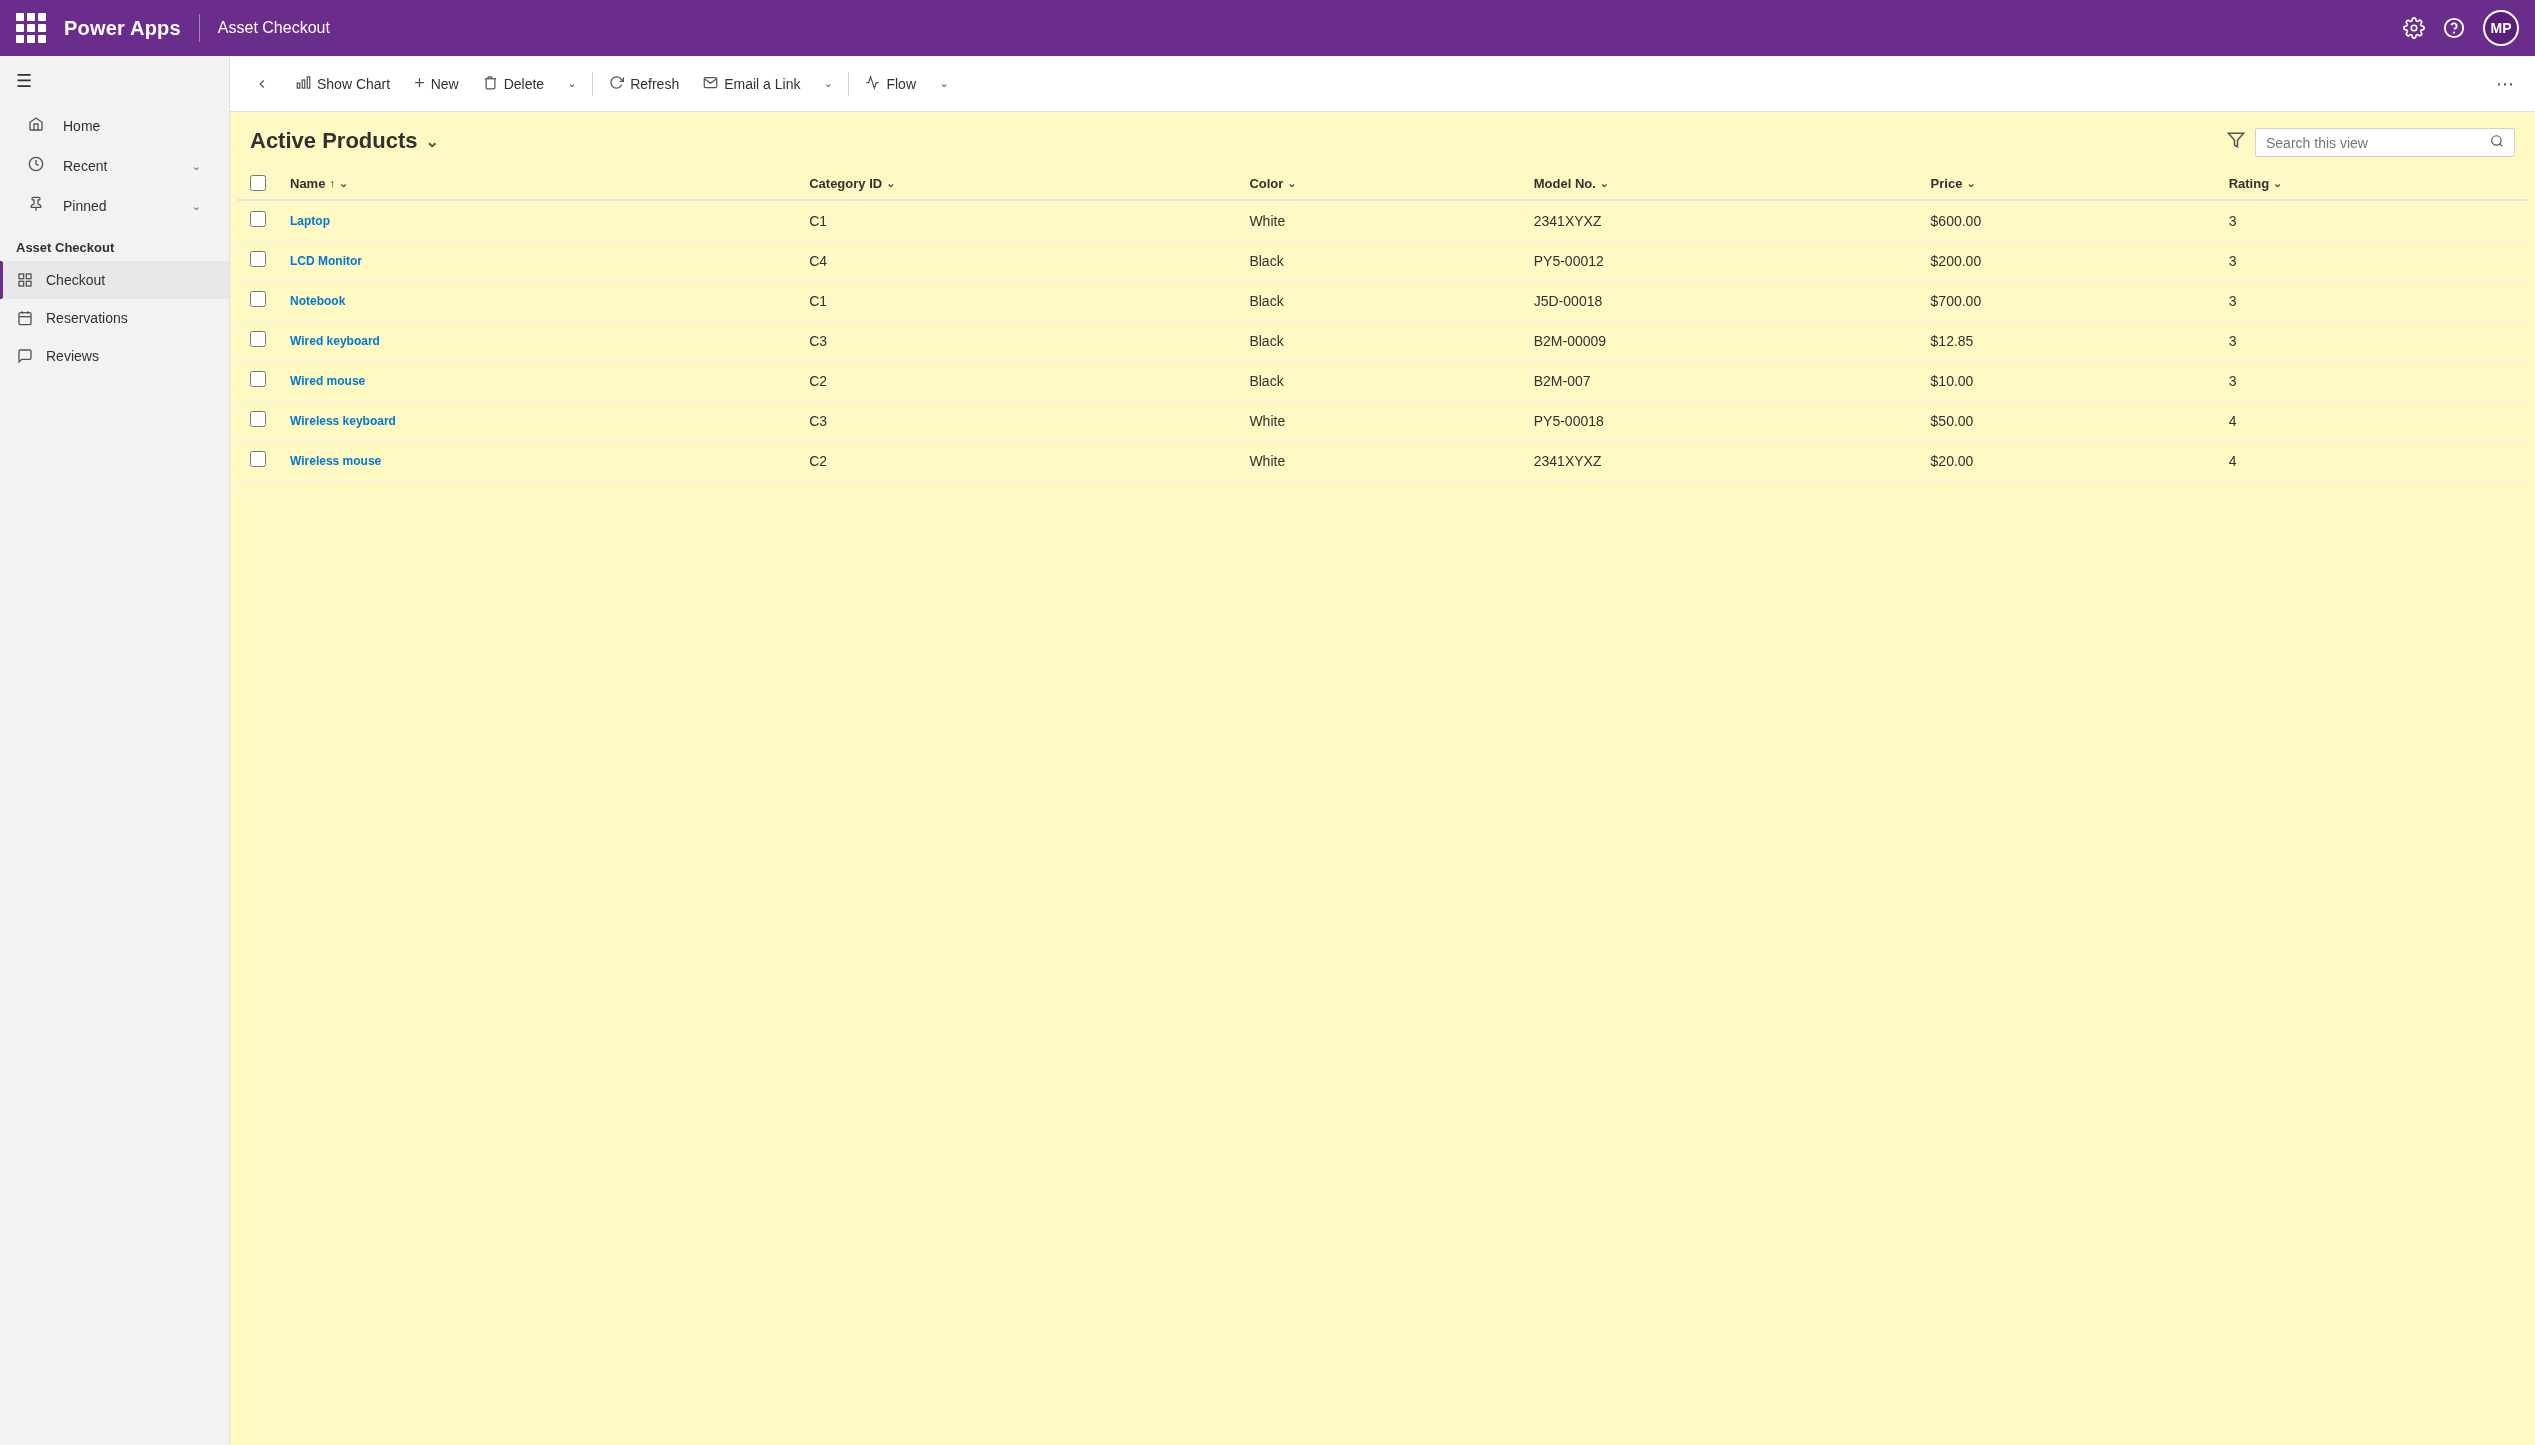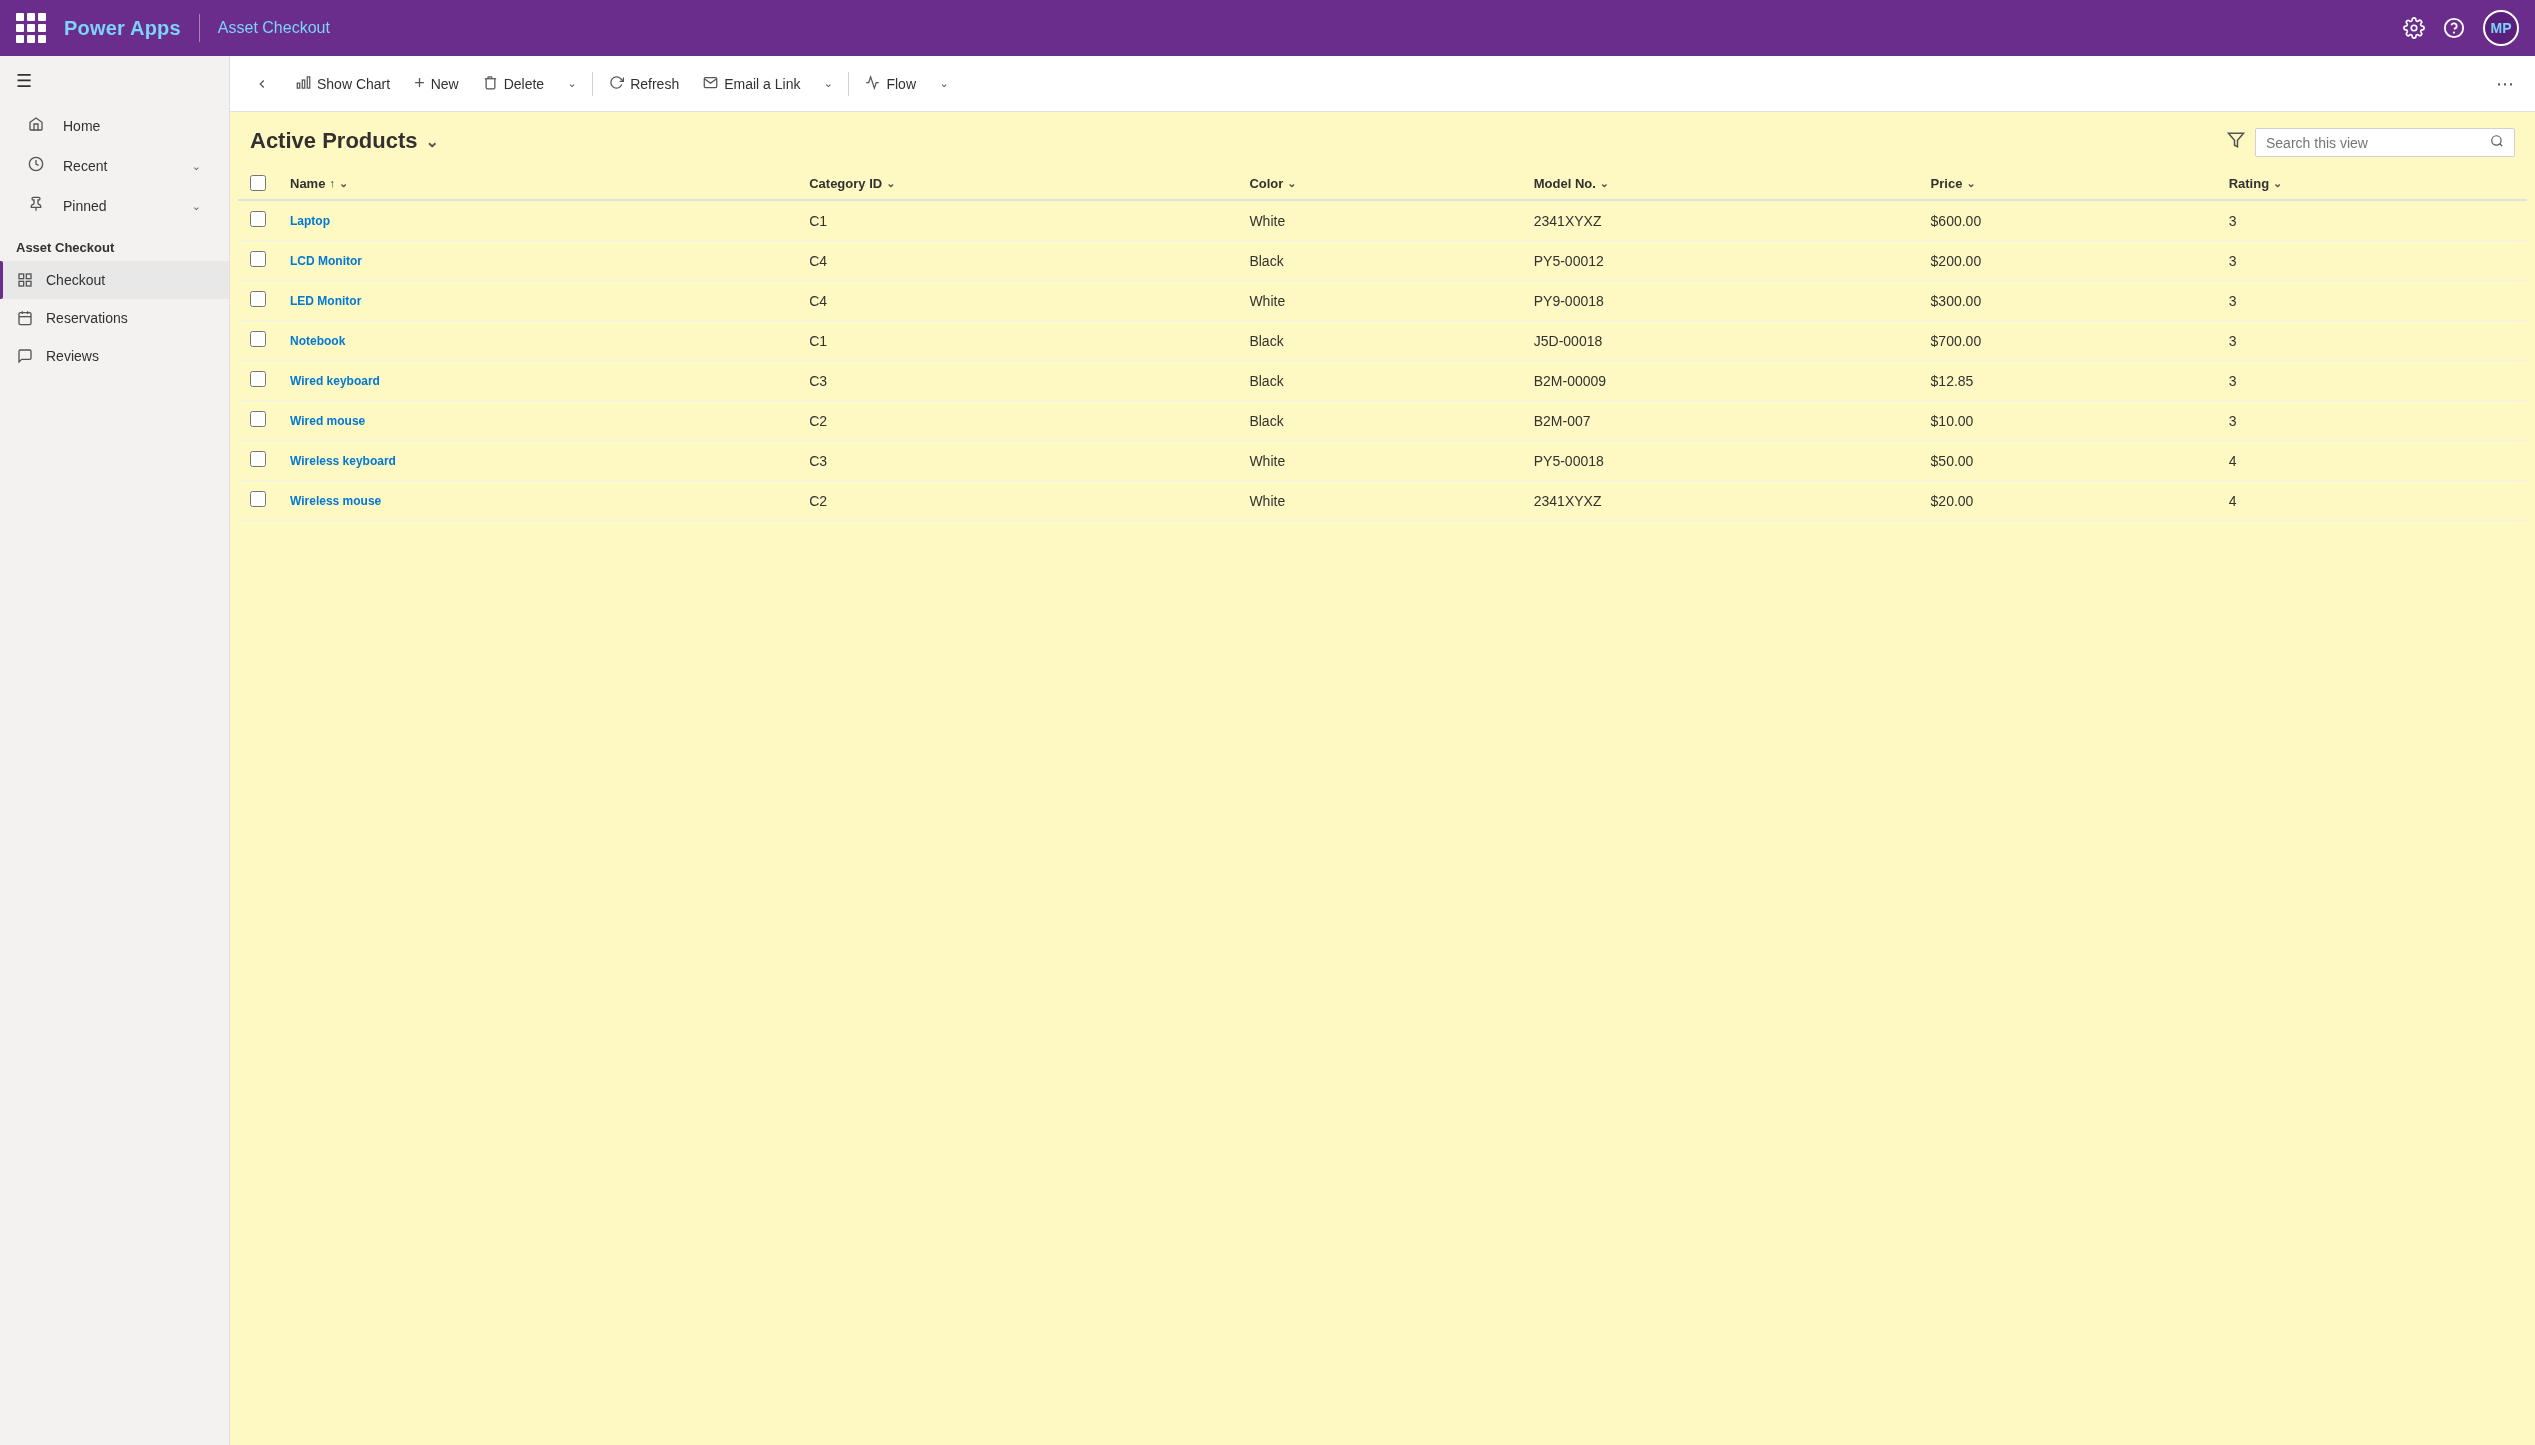--- a/index.html
+++ b/index.html
@@ -1,21 +1,21 @@
 <!DOCTYPE html>
 <html><head>
   <meta charset="utf-8">
   <style>
     * { box-sizing: border-box; margin: 0; padding: 0; }
     body { font-family: 'Segoe UI', Arial, sans-serif; font-size: 14px; background: #f3f2f1; display: flex; flex-direction: column; height: 100vh; overflow: hidden; }
 
     
     .top-bar {
       background: #6b2d8b;
-      color: #7dd3fc;
+      color: #ffffff;
       display: flex;
       align-items: center;
       height: 56px;
       padding: 0 16px;
       flex-shrink: 0;
     }
     .top-bar-dots {
       display: grid;
       grid-template-columns: repeat(3,8px);
       grid-template-rows: repeat(3,8px);
@@ -580,31 +580,20 @@
     <td>C4</td>
     <td>Black</td>
     <td>PY5-00012</td>
     <td>$200.00</td>
     <td>3</td>
   </tr>
             <tr>
     <td>
       <input type="checkbox" class="row-checkbox" style="">
     </td>
-    <td class="name-cell">LED Monitor</td>
-    <td>C4</td>
-    <td>White</td>
-    <td>PY9-00018</td>
-    <td>$300.00</td>
-    <td>3</td>
-  </tr>
-            <tr>
-    <td>
-      <input type="checkbox" class="row-checkbox" style="">
-    </td>
     <td class="name-cell">Notebook</td>
     <td>C1</td>
     <td>Black</td>
     <td>J5D-00018</td>
     <td>$700.00</td>
     <td>3</td>
   </tr>
             <tr>
     <td>
       <input type="checkbox" class="row-checkbox" style="">

